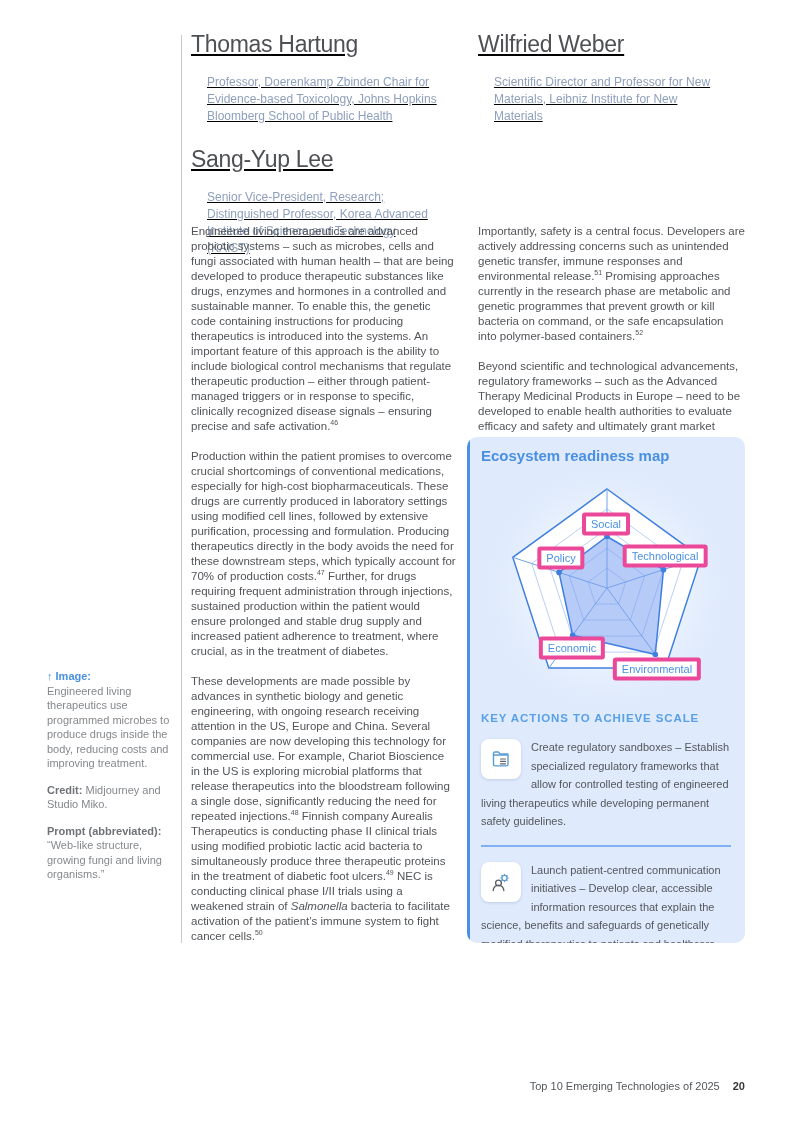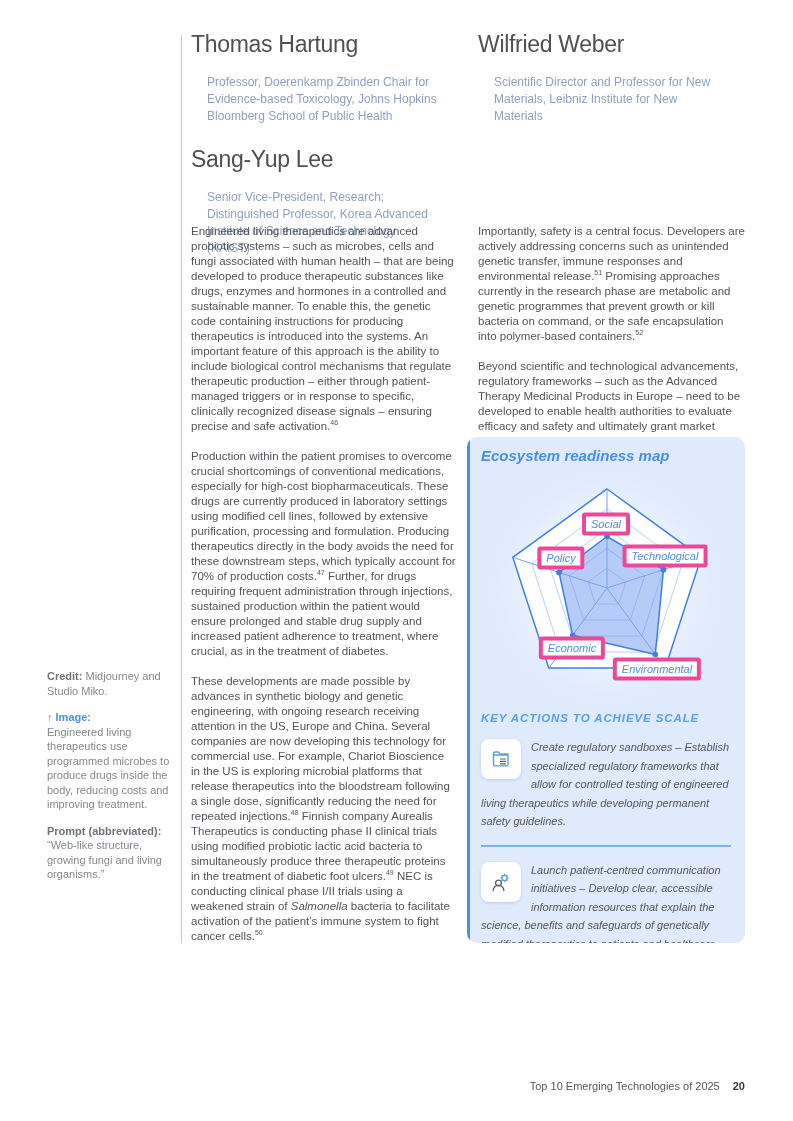--- a/index.html
+++ b/index.html
@@ -2,35 +2,35 @@
 <html><head>
 <meta charset="utf-8">
 <style>
   html,body{margin:0;padding:0;background:#ffffff;}
   .page{position:relative;width:793px;height:1121px;background:#fff;overflow:hidden;
         font-family:"Liberation Sans", sans-serif;-webkit-font-smoothing:antialiased;}
   .vrule{position:absolute;left:181px;top:35px;width:1px;height:908px;background:#c8c9cb;}
 
   
   .experts{position:absolute;left:191px;top:31px;width:554px;display:grid;
-           grid-template-columns:265px 267px;column-gap:22px;}
+           grid-template-columns:265px 267px;column-gap:22px;text-decoration:underline;}
   .expert-name{font-size:23px;font-weight:400;color:#4e5054;letter-spacing:-0.3px;margin:0 0 5px 0;}
   .expert-title{font-size:12px;line-height:17px;color:#8fa0bd;margin:16px;}
   .expert-block{margin-bottom:21px;}
 
   
   .article{position:absolute;left:191px;top:224px;width:554px;display:grid;
            grid-template-columns:265px 267px;column-gap:22px;align-items:start;}
   .article p{font-size:11.5px;line-height:15px;color:#515458;margin:0 0 15px 0;}
   .article sup{font-size:7px;line-height:0;}
   .article em{font-style:italic;}
 
   
   .panel{position:absolute;left:467px;top:437px;width:278px;height:506px;background:#dfeafc;
-         border-radius:10px;overflow:hidden;font-style:italic;}
+         border-radius:10px;overflow:hidden;}
   .panel-accent{position:absolute;left:0;top:0;width:3px;height:100%;background:#4a90e2;}
   .panel-title{margin:10px 14px 0 14px;font-size:15px;font-weight:bold;color:#4a90e2;}
   .radar-wrap{position:relative;height:244px;margin-top:2px;}
   .radar-wrap svg{position:absolute;left:0;top:0;}
   .chip{position:absolute;transform:translate(-50%,-50%);background:#ffffff;border:4px solid #ec4899;
         color:#4a90e2;font-size:11px;line-height:13px;padding:1px 5px;border-radius:3px;white-space:nowrap;}
   .key-title{margin:2px 14px 0 14px;font-size:11.5px;font-weight:bold;letter-spacing:0.9px;color:#58a0e8;}
   .action{display:flow-root;margin:13px 14px 0 14px;}
   .icon-box{float:left;width:40px;height:40px;background:#fff;border-radius:8px;margin:2px 10px 4px 0;
             box-shadow:0 1px 3px rgba(60,90,140,0.20);display:flex;align-items:center;justify-content:center;}
@@ -150,25 +150,25 @@
           <circle cx="9.5" cy="13" r="2.9" fill="none" stroke="#5f6266" stroke-width="1.4"></circle>
           <path d="M4.2 20.5 a5.3 5.3 0 0 1 10.6 0" fill="none" stroke="#5f6266" stroke-width="1.4" stroke-linecap="round"></path>
         </svg>
       </div>
       <span class="action-text">Launch patient-centred communication initiatives – Develop clear, accessible information resources that explain the science, benefits and safeguards of genetically modified therapeutics to patients and healthcare providers.</span>
     </div>
   </div>
 
   <div class="sidebar">
     <div class="sb-block">
-      <span class="sb-strong">Credit:</span><span> Midjourney and Studio Miko.</span>
+      <span class="sb-label-blue">↑ Image:</span><br>
+      <span>Engineered living therapeutics use programmed microbes to produce drugs inside the body, reducing costs and improving treatment.</span>
     </div>
     <div class="sb-block">
-      <span class="sb-label-blue">↑ Image:</span><br>
-      <span>Engineered living therapeutics use programmed microbes to produce drugs inside the body, reducing costs and improving treatment.</span>
+      <span class="sb-strong">Credit:</span><span> Midjourney and Studio Miko.</span>
     </div>
     <div class="sb-block">
       <span class="sb-strong">Prompt (abbreviated):</span><br>
       <span>“Web-like structure, growing fungi and living organisms.”</span>
     </div>
   </div>
 
   <div class="footer">
     <span>Top 10 Emerging Technologies of 2025</span><span class="page-num">20</span>
   </div>

